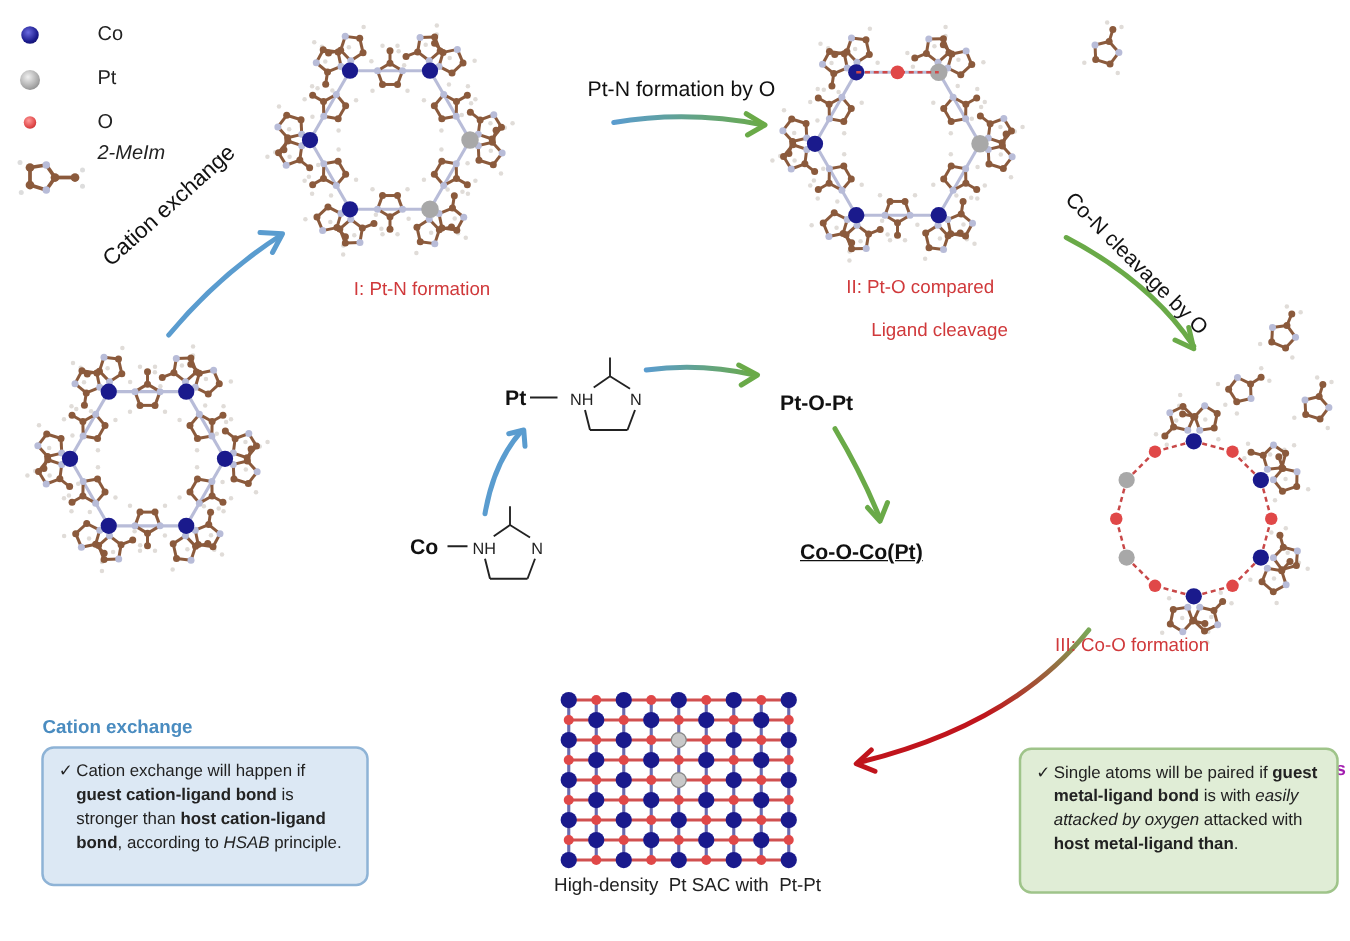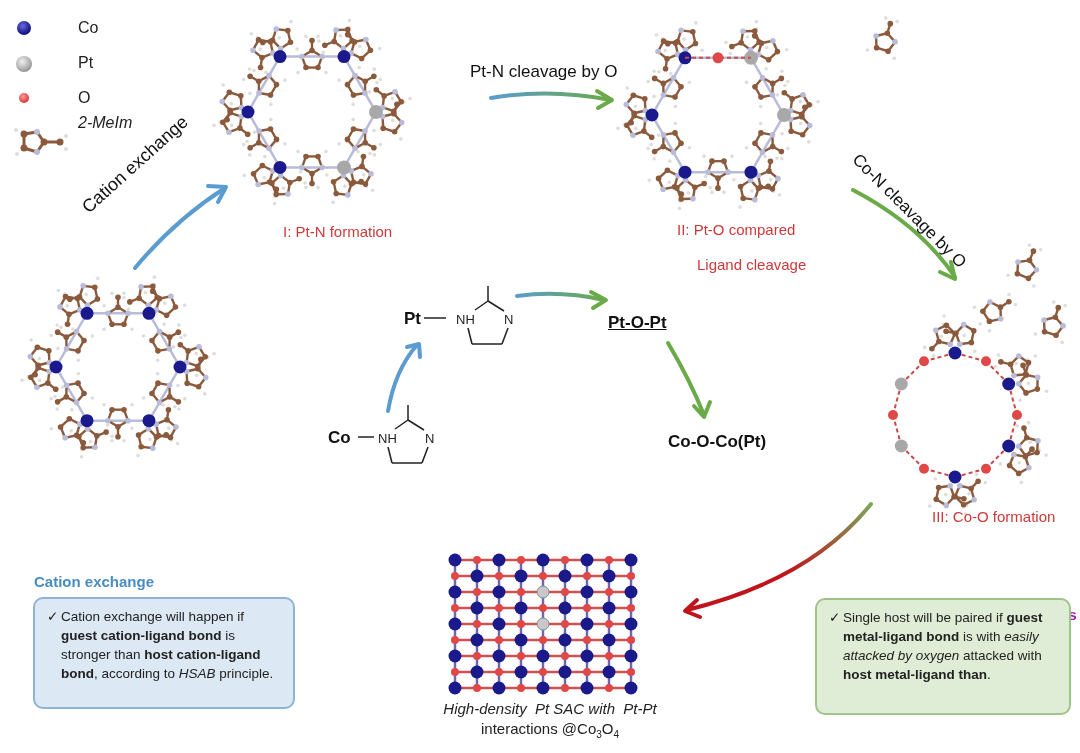--- a/index.html
+++ b/index.html
@@ -1204,27 +1204,27 @@
 
   <path d="M388,411 Q395,370 417,345" stroke="#5a9ccf" stroke-width="4" fill="none" stroke-linecap="round"></path>
   <path d="M407,347 L419,344 L420,357" stroke="#5a9ccf" stroke-width="4" fill="none" stroke-linecap="round" stroke-linejoin="round"></path>
   <path d="M517,296 Q560,290 604,300" stroke="url(#gBG)" stroke-width="4" fill="none" stroke-linecap="round"></path>
   <path d="M591,292 L606,300 L593,308" stroke="#6aaa48" stroke-width="4" fill="none" stroke-linecap="round" stroke-linejoin="round"></path>
   <path d="M668,343 Q690,380 704,415" stroke="#6aaa48" stroke-width="4" fill="none" stroke-linecap="round"></path>
   <path d="M694,406 L704,417 L710,402" stroke="#6aaa48" stroke-width="4" fill="none" stroke-linecap="round" stroke-linejoin="round"></path>
 </svg>
 
 <div class="abs step-label" style="left:78px;top:202px;transform:rotate(-42deg);transform-origin:left top;font-size:18px;">Cation exchange</div>
-<div class="abs step-label" style="left:470px;top:62px;">Pt-N cleavage by O</div>
+<div class="abs step-label" style="left:470px;top:62px;">Pt-N formation by O</div>
 <div class="abs step-label" style="left:862px;top:150px;transform:rotate(45deg);transform-origin:left top;">Co-N cleavage by O</div>
 
 <div class="abs red-cap" style="left:283px;top:223px;">I: Pt-N formation</div>
 <div class="abs red-cap" style="left:677px;top:221px;">II: Pt-O compared</div>
 <div class="abs red-cap" style="left:697px;top:256px;">Ligand cleavage</div>
-<div class="abs red-cap" style="left:932px;top:508px;">III: Co-O formation</div>
+<div class="abs red-cap" style="left:844px;top:508px;">III: Co-O formation</div>
 
 <div>
   <div class="abs chem" style="left:404px;top:309px;">Pt</div>
   <div class="abs chem" style="left:328px;top:428px;">Co</div>
   <svg class="abs" style="left:420px;top:284px;" width="110" height="70">
     <line x1="4" y1="34" x2="26" y2="34" stroke="#222" stroke-width="1.5"></line>
     <line x1="55" y1="26" x2="68" y2="17" stroke="#222" stroke-width="1.5"></line>
     <line x1="68" y1="17" x2="84" y2="27" stroke="#222" stroke-width="1.5"></line>
     <line x1="68" y1="17" x2="68" y2="2" stroke="#222" stroke-width="1.5"></line>
     <line x1="48" y1="44" x2="52" y2="60" stroke="#222" stroke-width="1.5"></line>
@@ -1237,22 +1237,22 @@
     <line x1="8" y1="34" x2="24" y2="34" stroke="#222" stroke-width="1.5"></line>
     <line x1="45" y1="26" x2="58" y2="17" stroke="#222" stroke-width="1.5"></line>
     <line x1="58" y1="17" x2="74" y2="27" stroke="#222" stroke-width="1.5"></line>
     <line x1="58" y1="17" x2="58" y2="2" stroke="#222" stroke-width="1.5"></line>
     <line x1="38" y1="44" x2="42" y2="60" stroke="#222" stroke-width="1.5"></line>
     <line x1="42" y1="60" x2="72" y2="60" stroke="#222" stroke-width="1.5"></line>
     <line x1="72" y1="60" x2="78" y2="44" stroke="#222" stroke-width="1.5"></line>
     <text x="28" y="40" font-size="13" fill="#222" font-family="Liberation Sans, sans-serif">NH</text>
     <text x="75" y="40" font-size="13" fill="#222" font-family="Liberation Sans, sans-serif">N</text>
   </svg>
-  <div class="abs chem" style="left:608px;top:313px;text-decoration:underline;">Pt-O-Pt</div>
-  <div class="abs chem" style="left:668px;top:432px;">Co-O-Co(Pt)</div>
+  <div class="abs chem" style="left:624px;top:313px;">Pt-O-Pt</div>
+  <div class="abs chem" style="left:640px;top:432px;text-decoration:underline;">Co-O-Co(Pt)</div>
 </div>
 
 <svg class="abs" id="lattice" style="left:445px;top:552px;" width="200" height="145">
     <g>
       <line x1="10" y1="8" x2="32" y2="8" stroke="#d05050" stroke-width="2.5"></line>
       <line x1="10" y1="8" x2="10" y2="24" stroke="#6a6ab0" stroke-width="2.5"></line>
       <line x1="32" y1="8" x2="54" y2="8" stroke="#d05050" stroke-width="2.5"></line>
       <line x1="32" y1="8" x2="32" y2="24" stroke="#6a6ab0" stroke-width="2.5"></line>
       <line x1="54" y1="8" x2="76" y2="8" stroke="#d05050" stroke-width="2.5"></line>
       <line x1="54" y1="8" x2="54" y2="24" stroke="#6a6ab0" stroke-width="2.5"></line>
@@ -1472,29 +1472,26 @@
       <circle cx="76" cy="136" r="4" fill="#e04848"></circle>
       <circle cx="98" cy="136" r="6.5" fill="#1a1a8c"></circle>
       <circle cx="120" cy="136" r="4" fill="#e04848"></circle>
       <circle cx="142" cy="136" r="6.5" fill="#1a1a8c"></circle>
       <circle cx="164" cy="136" r="4" fill="#e04848"></circle>
       <circle cx="186" cy="136" r="6.5" fill="#1a1a8c"></circle>
     </g>
   </svg>
 
 <div class="abs caption" style="left:410px;top:699px;width:280px;">
-  <div style="white-space:pre;font-style:italic;">High-density  Pt SAC with  Pt-Pt</div>
-  <div>
-    <span>interactions @Co</span><sub style="font-size:10px;">3</sub><span>O</span><sub style="font-size:10px;">4</sub>
-  </div>
+  <div style="white-space:pre;">High-density  Pt SAC with  Pt-Pt</div>
 </div>
 
 <div class="box-title" style="left:34px;top:573px;color:#4a8cc0;">Cation exchange</div>
 <div class="box box-blue" style="left:33px;top:597px;width:262px;height:112px;">
   <span class="check">✓</span>
   <div class="txt" id="cation-txt"><span>Cation exchange will happen if </span><b>guest cation-ligand bond</b><span> is stronger than </span><b>host cation-ligand bond</b><span>, according to </span><i>HSAB</i><span> principle.</span></div>
 </div>
 
 <div class="box-title" style="left:996px;top:608px;color:#a21caf;font-family:Liberation Mono, monospace;">Pyrolysis</div>
 <div class="box box-green" style="left:815px;top:598px;width:256px;height:117px;">
   <span class="check">✓</span>
-  <div class="txt" id="pyro-txt"><span>Single host will be paired if </span><b>guest metal-ligand bond</b><span> is with </span><i>easily attacked by oxygen</i><span> attacked with </span><b>host metal-ligand than</b><span>.</span></div>
+  <div class="txt" id="pyro-txt"><span>Single atoms will be paired if </span><b>guest metal-ligand bond</b><span> is with </span><i>easily attacked by oxygen</i><span> attacked with </span><b>host metal-ligand than</b><span>.</span></div>
 </div>
 
 </body></html>

